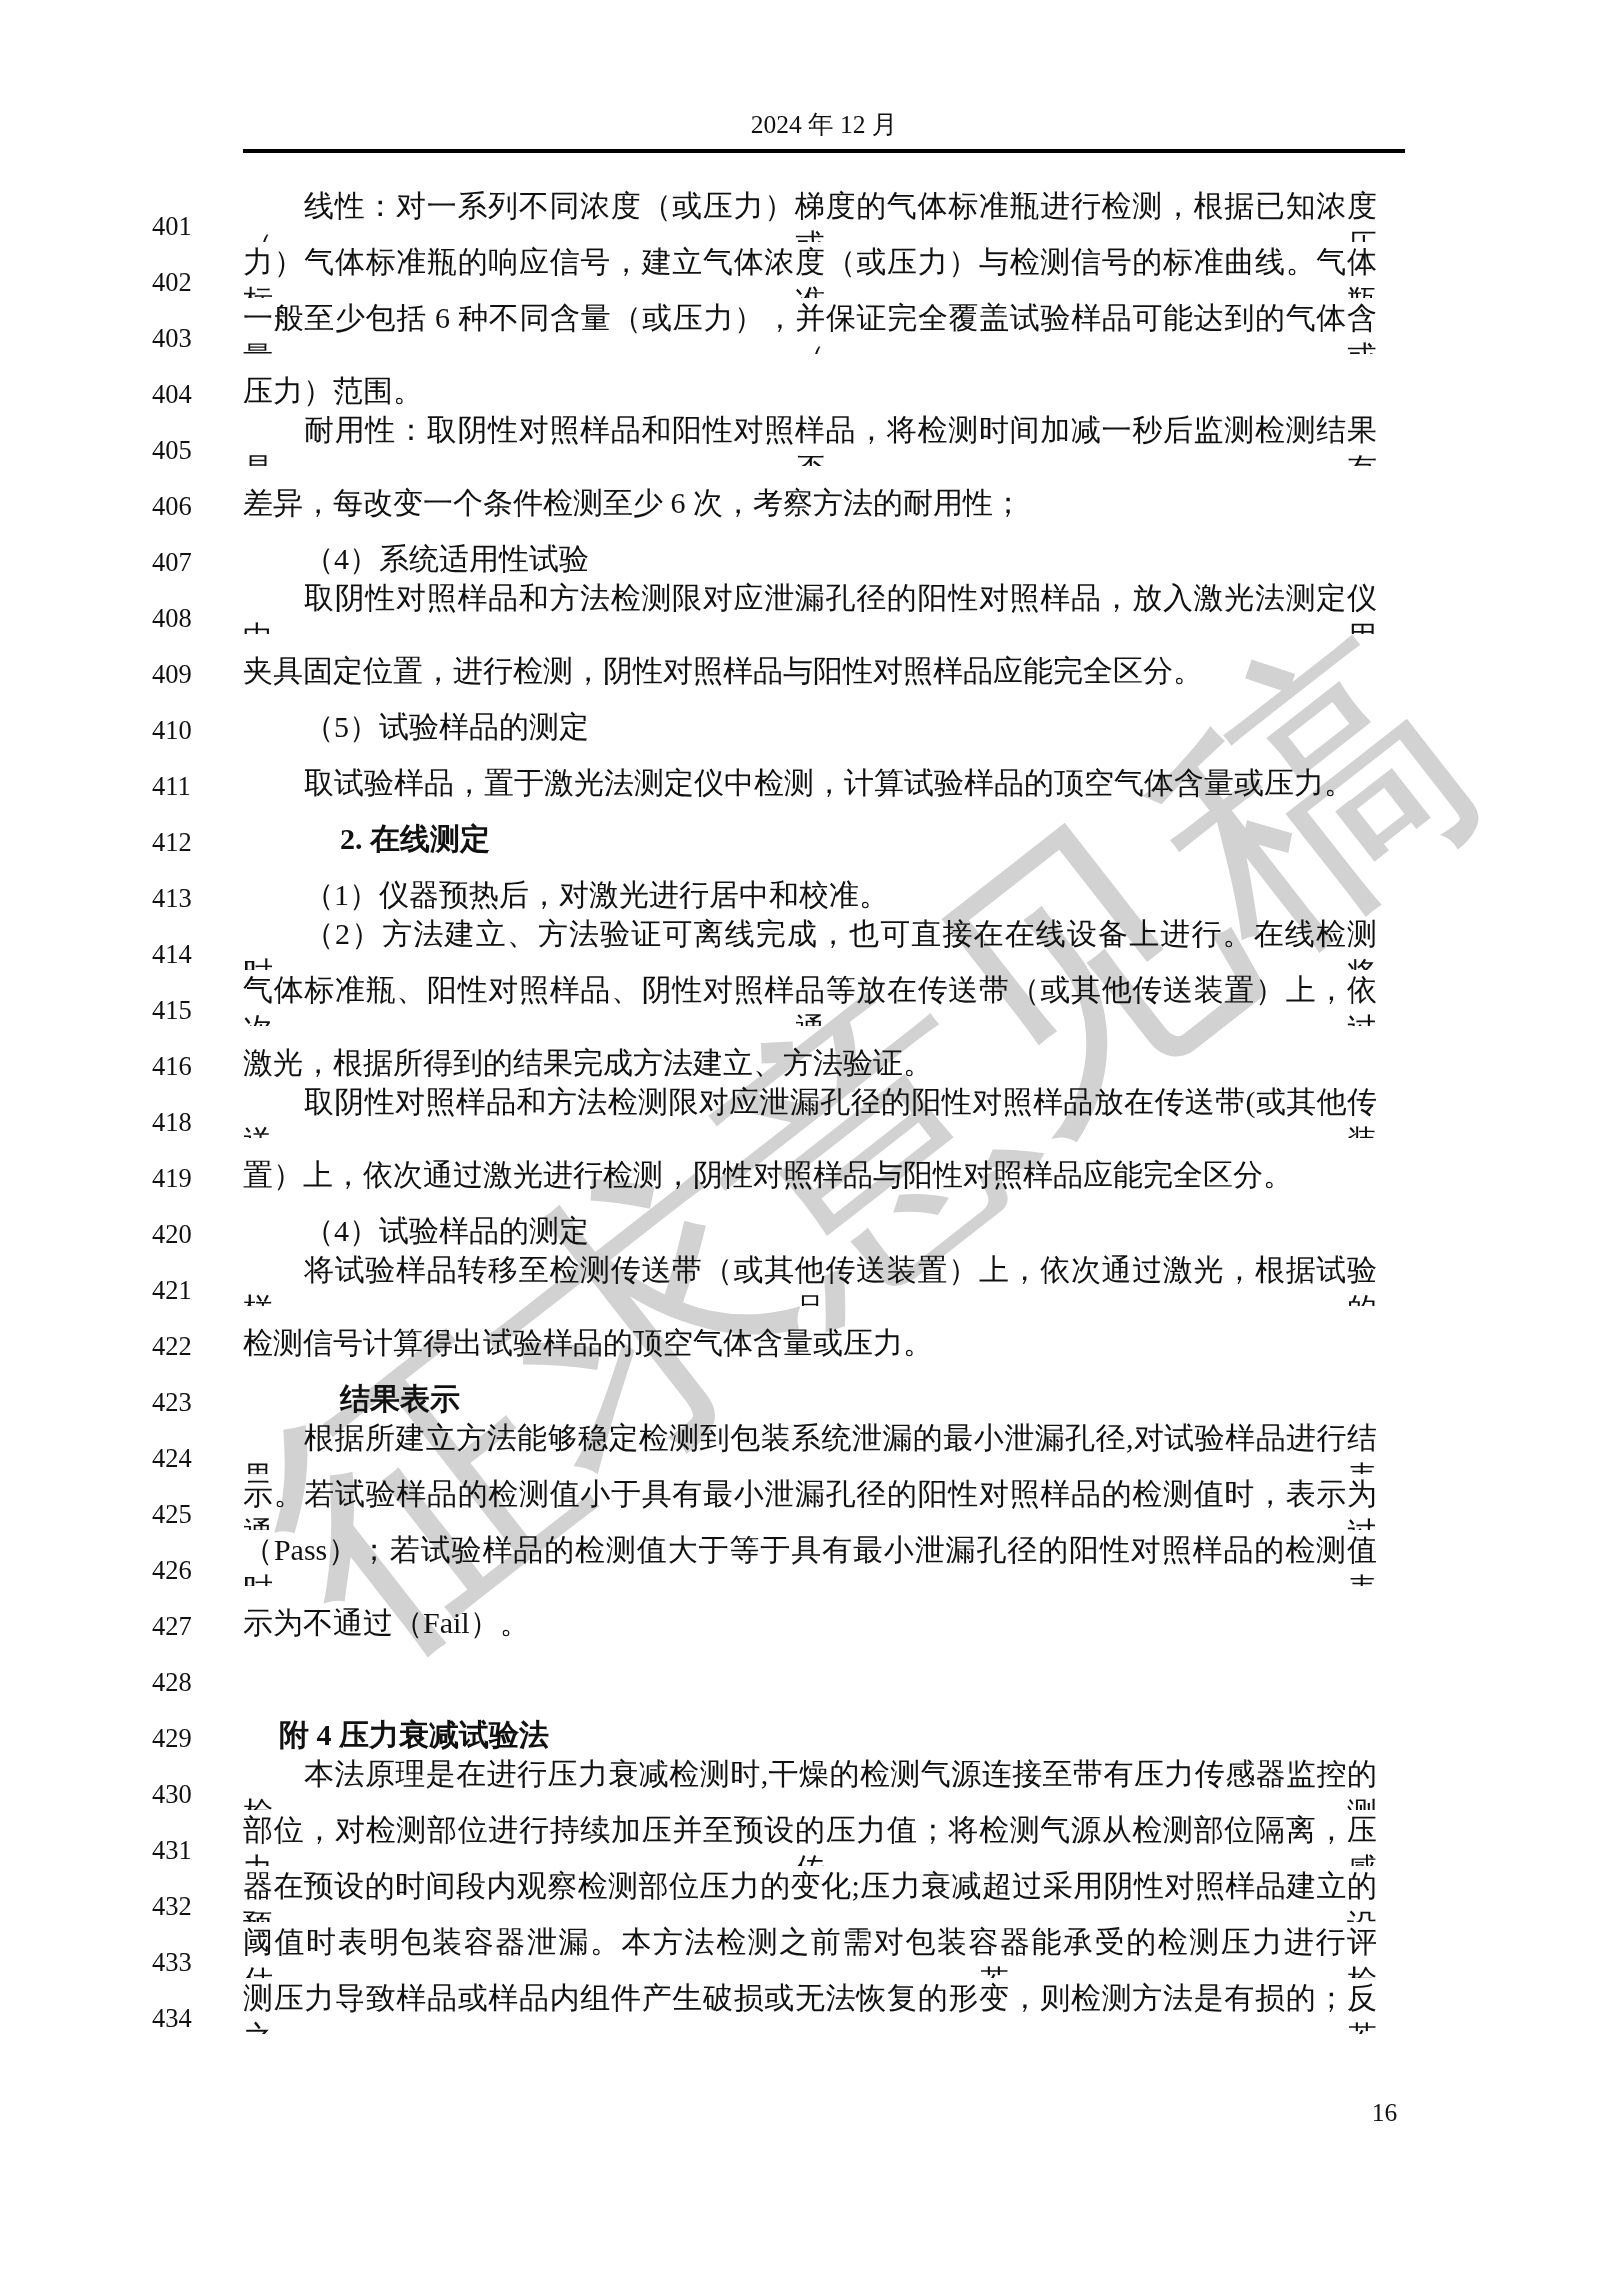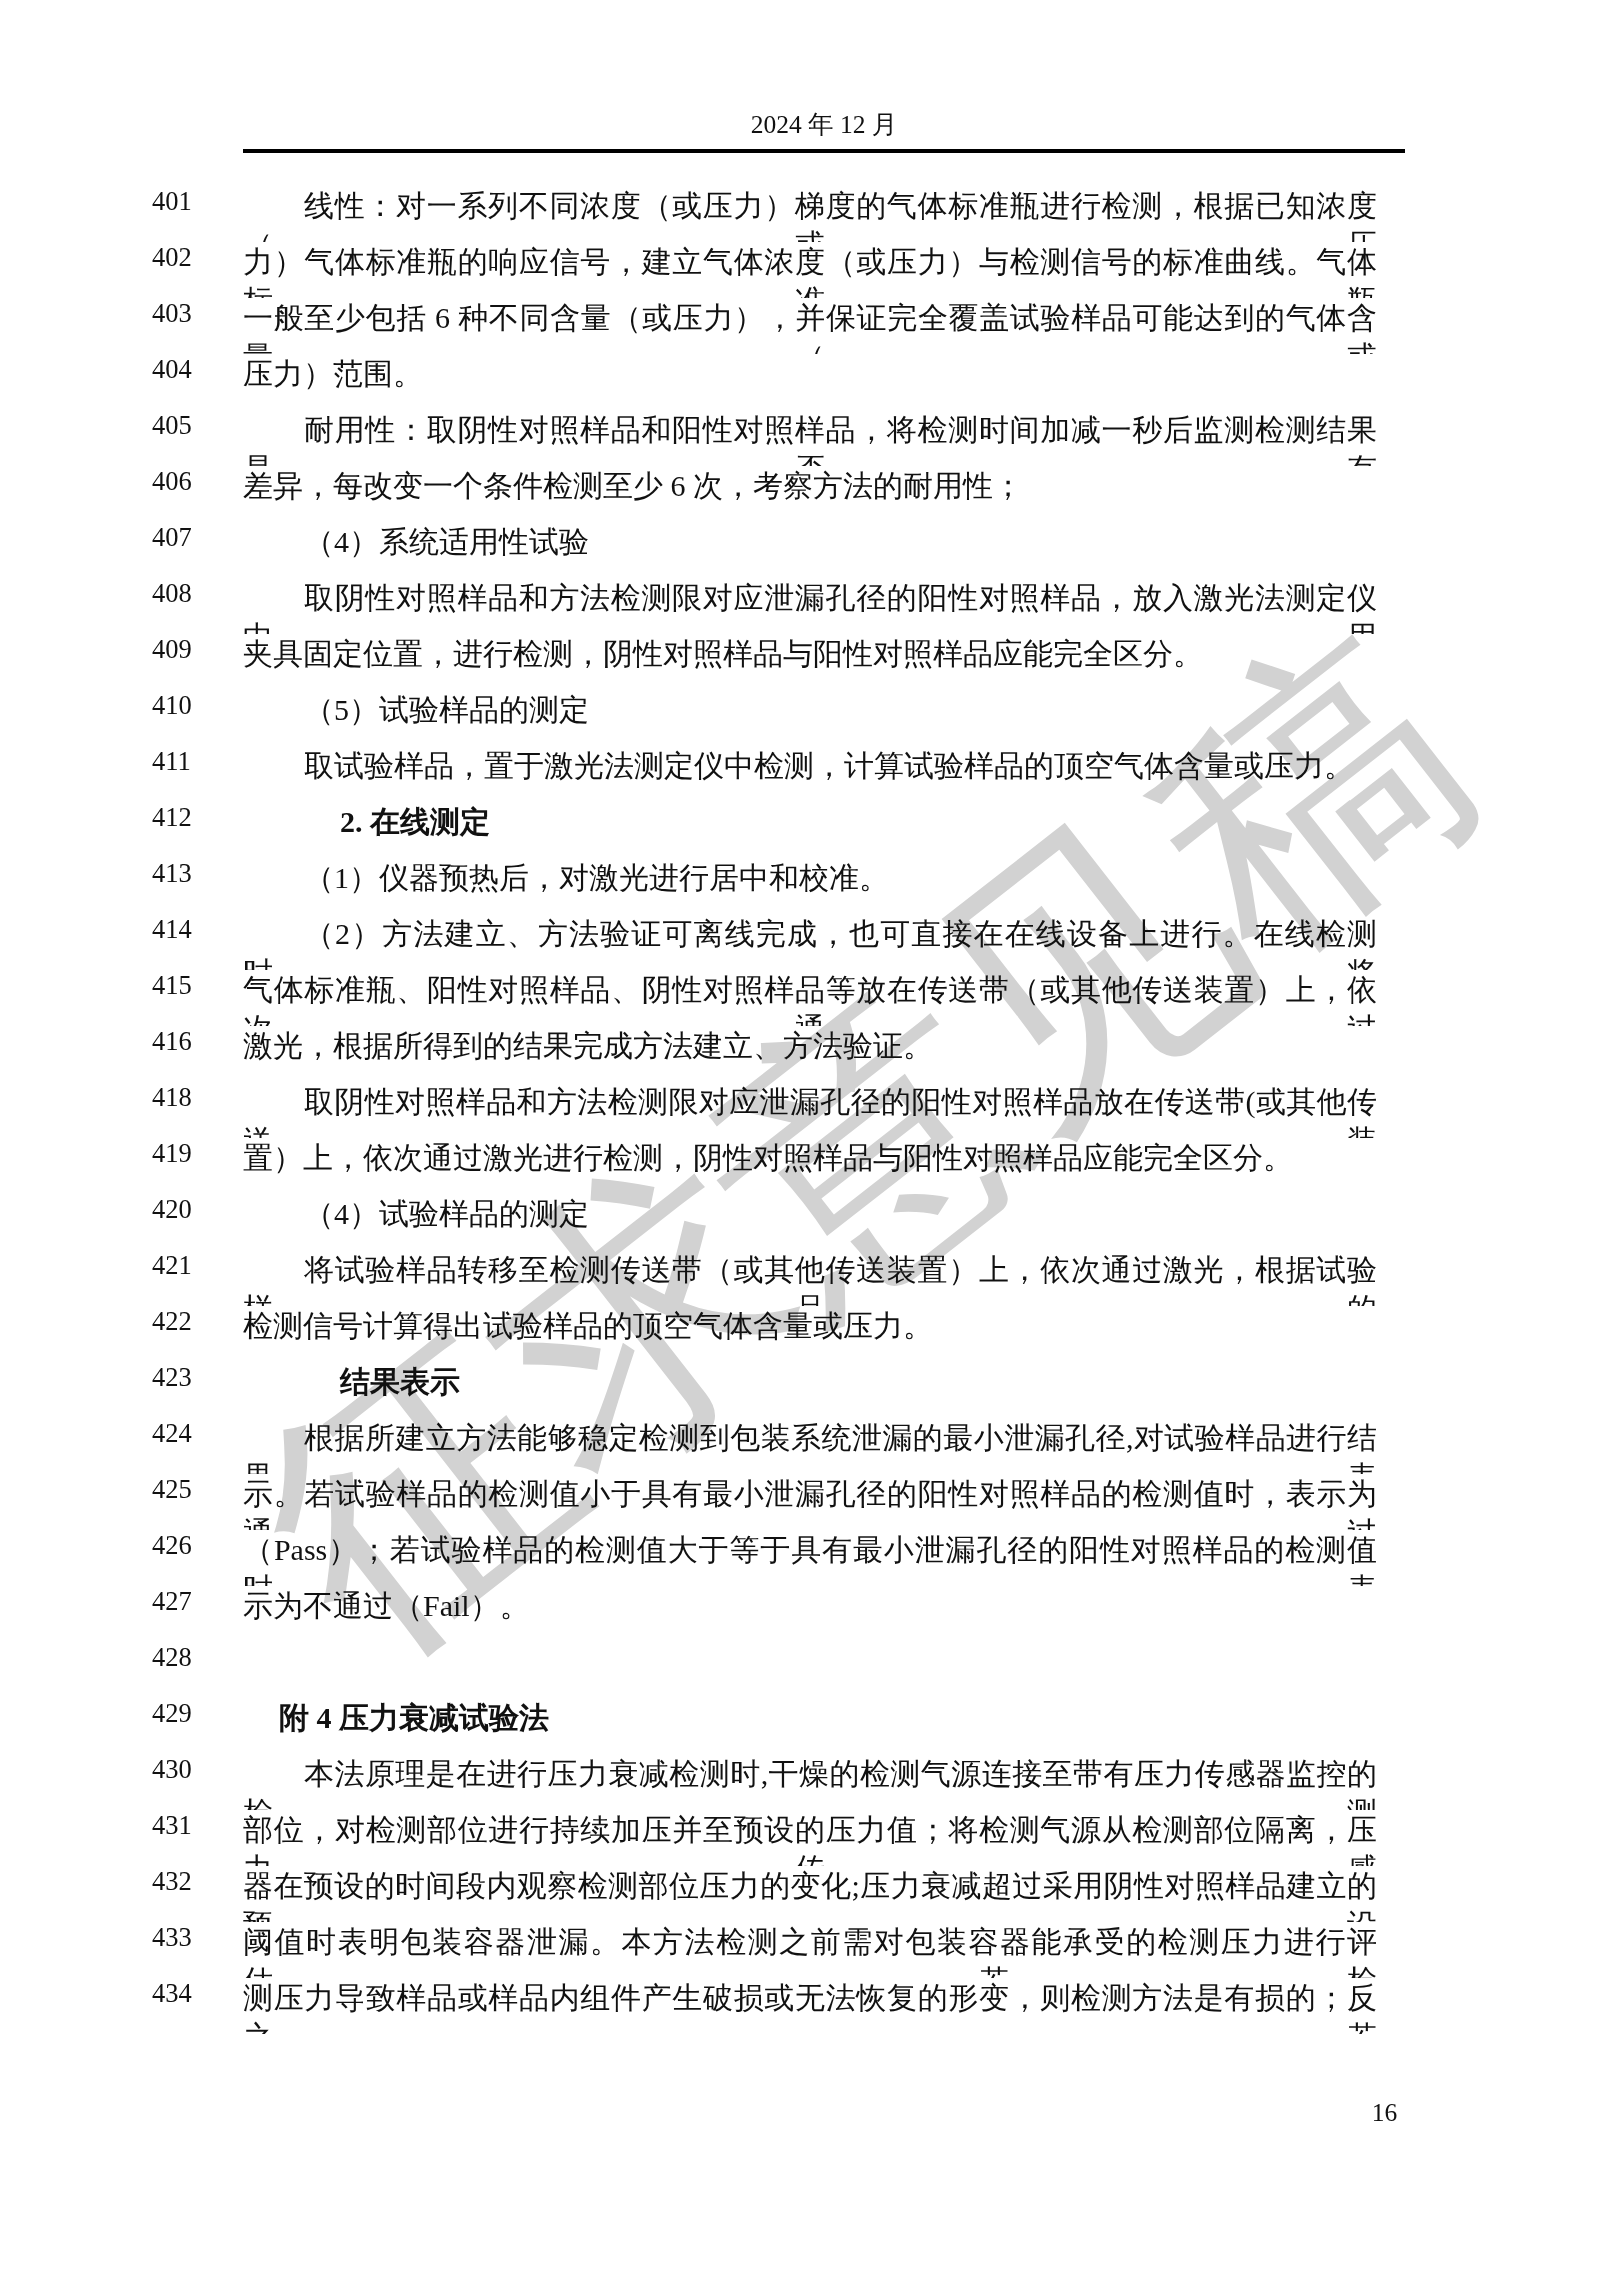--- a/index.html
+++ b/index.html
@@ -53,21 +53,21 @@
   }
   .content {
     position: absolute;
     left: 152px;
     top: 186px;
     width: 1225px;
     z-index: 1;
   }
   .row {
     display: flex;
-    align-items: flex-start;
+    align-items: flex-end;
     height: 56px;
   }
   .num {
     width: 91px;
     flex: 0 0 91px;
     font-size: 26.5px;
     text-align: left;
     font-family: "Liberation Serif", "DejaVu Serif", serif;
   }
   .txt {

